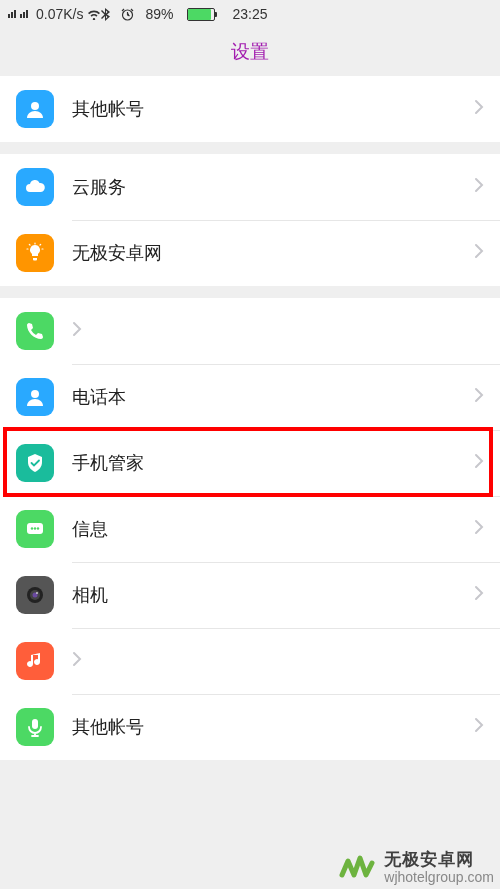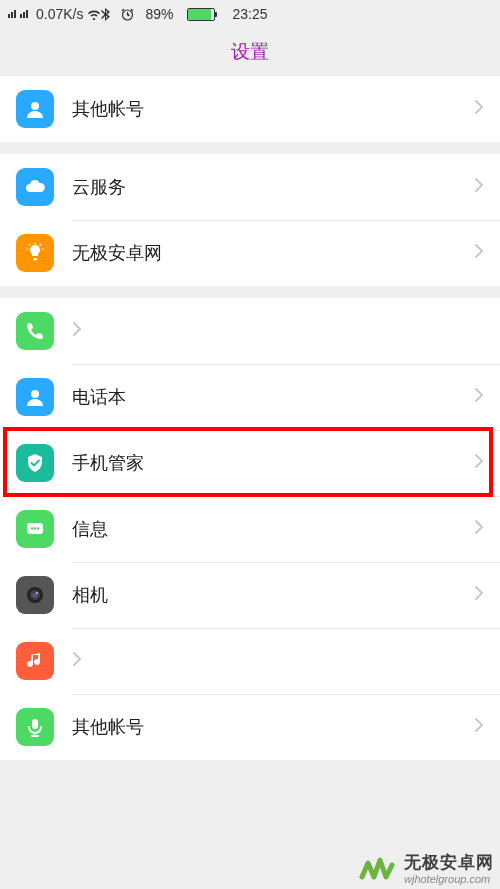--- a/index.html
+++ b/index.html
@@ -115,21 +115,21 @@
       z-index: 20;
     }
     .wm-logo {
       width: 40px; height: 30px;
       display: flex;
       align-items: center;
       justify-content: center;
     }
     .wm-text { display: flex; flex-direction: column; line-height: 1.1; }
     .wm-cn { font-size: 17px; font-weight: bold; color: #404040; letter-spacing: 1px; }
-    .wm-en { font-size: 11px; color: #888; font-style: italic; }
+    .wm-en { font-size: 14px; color: #888; }
   </style>
 </head>
 <body>
 
 <div class="status-bar">
   <div class="status-left">
     <svg width="24" height="12" viewBox="0 0 24 12">
         <path fill="#333" d="M0 10h2V6H0zM3 10h2V4H3zM6 10h2V2H6zM12 10h2V6h-2zM15 10h2V4h-2zM18 10h2V2h-2z"></path>
       </svg>
     <span>0.07K/s</span>

